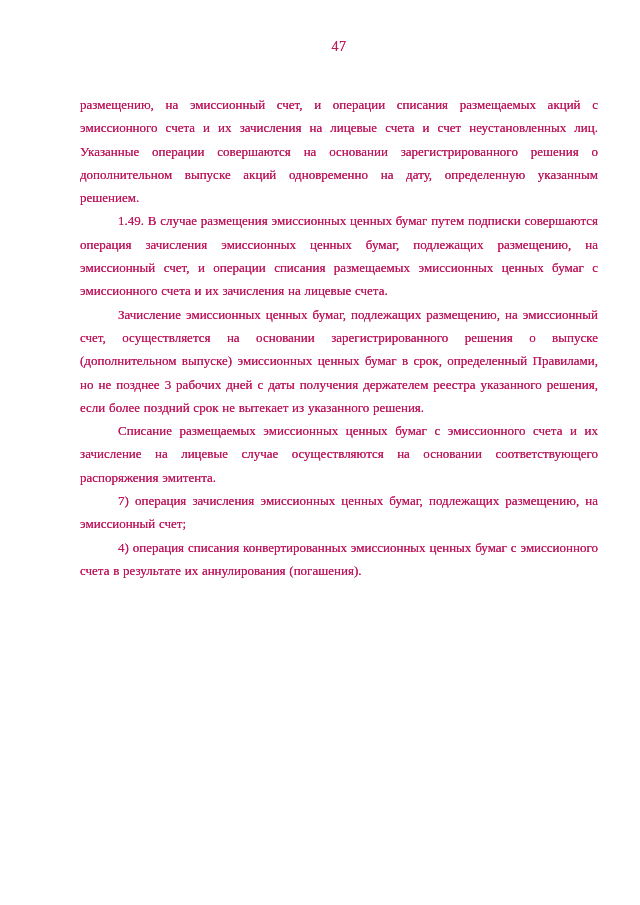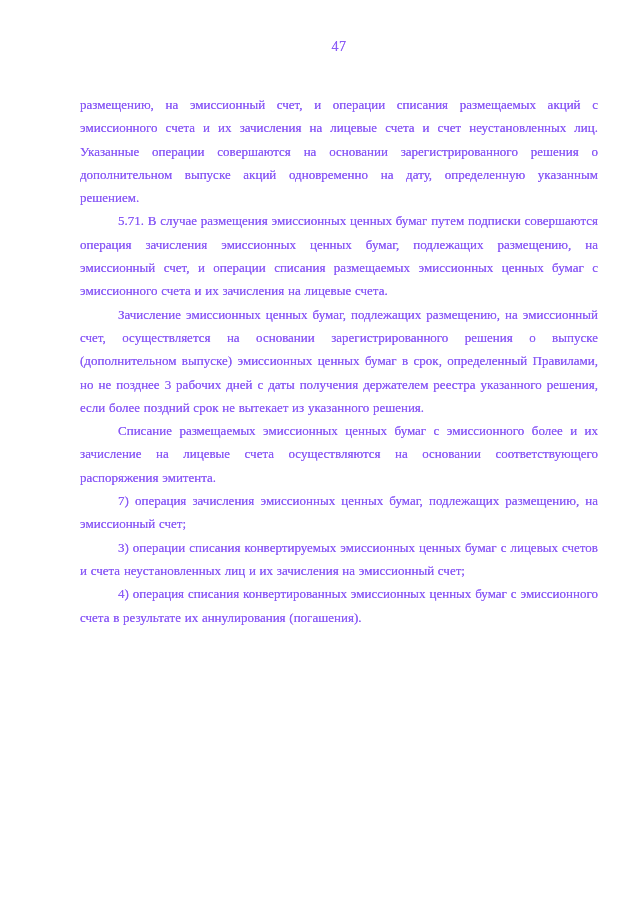--- a/index.html
+++ b/index.html
@@ -7,21 +7,21 @@
     padding: 0;
     background: #ffffff;
   }
   .page {
     position: relative;
     width: 640px;
     height: 905px;
     background: #ffffff;
     overflow: hidden;
     font-family: "Liberation Serif", "DejaVu Serif", serif;
-    color: #8b5cf6;
+    color: #be185d;
   }
   .page-number {
     position: absolute;
     top: 39px;
     left: 80px;
     width: 518px;
     text-align: center;
     font-size: 14px;
     letter-spacing: 0.5px;
     text-shadow: 0 0 0.4px currentColor;
@@ -48,21 +48,20 @@
 </style>
 </head>
 <body>
 
 <div class="page">
 
   <div class="page-number">47</div>
 
   <div class="doc-body">
     <p class="para no-indent">размещению, на эмиссионный счет, и операции списания размещаемых акций с эмиссионного счета и их зачисления на лицевые счета и счет неустановленных лиц. Указанные операции совершаются на основании зарегистрированного решения о дополнительном выпуске акций одновременно на дату, определенную указанным решением.</p>
-    <p class="para">5.71. В случае размещения эмиссионных ценных бумаг путем подписки совершаются операция зачисления эмиссионных ценных бумаг, подлежащих размещению, на эмиссионный счет, и операции списания размещаемых эмиссионных ценных бумаг с эмиссионного счета и их зачисления на лицевые счета.</p>
+    <p class="para">1.49. В случае размещения эмиссионных ценных бумаг путем подписки совершаются операция зачисления эмиссионных ценных бумаг, подлежащих размещению, на эмиссионный счет, и операции списания размещаемых эмиссионных ценных бумаг с эмиссионного счета и их зачисления на лицевые счета.</p>
     <p class="para">Зачисление эмиссионных ценных бумаг, подлежащих размещению, на эмиссионный счет, осуществляется на основании зарегистрированного решения о выпуске (дополнительном выпуске) эмиссионных ценных бумаг в срок, определенный Правилами, но не позднее 3 рабочих дней с даты получения держателем реестра указанного решения, если более поздний срок не вытекает из указанного решения.</p>
-    <p class="para">Списание размещаемых эмиссионных ценных бумаг с эмиссионного более и их зачисление на лицевые счета осуществляются на основании соответствующего распоряжения эмитента.</p>
+    <p class="para">Списание размещаемых эмиссионных ценных бумаг с эмиссионного счета и их зачисление на лицевые случае осуществляются на основании соответствующего распоряжения эмитента.</p>
     <p class="para">7) операция зачисления эмиссионных ценных бумаг, подлежащих размещению, на эмиссионный счет;</p>
-    <p class="para">3) операции списания конвертируемых эмиссионных ценных бумаг с лицевых счетов и счета неустановленных лиц и их зачисления на эмиссионный счет;</p>
     <p class="para">4) операция списания конвертированных эмиссионных ценных бумаг с эмиссионного счета в результате их аннулирования (погашения).</p>
   </div>
 
 </div>
 
 </body></html>

